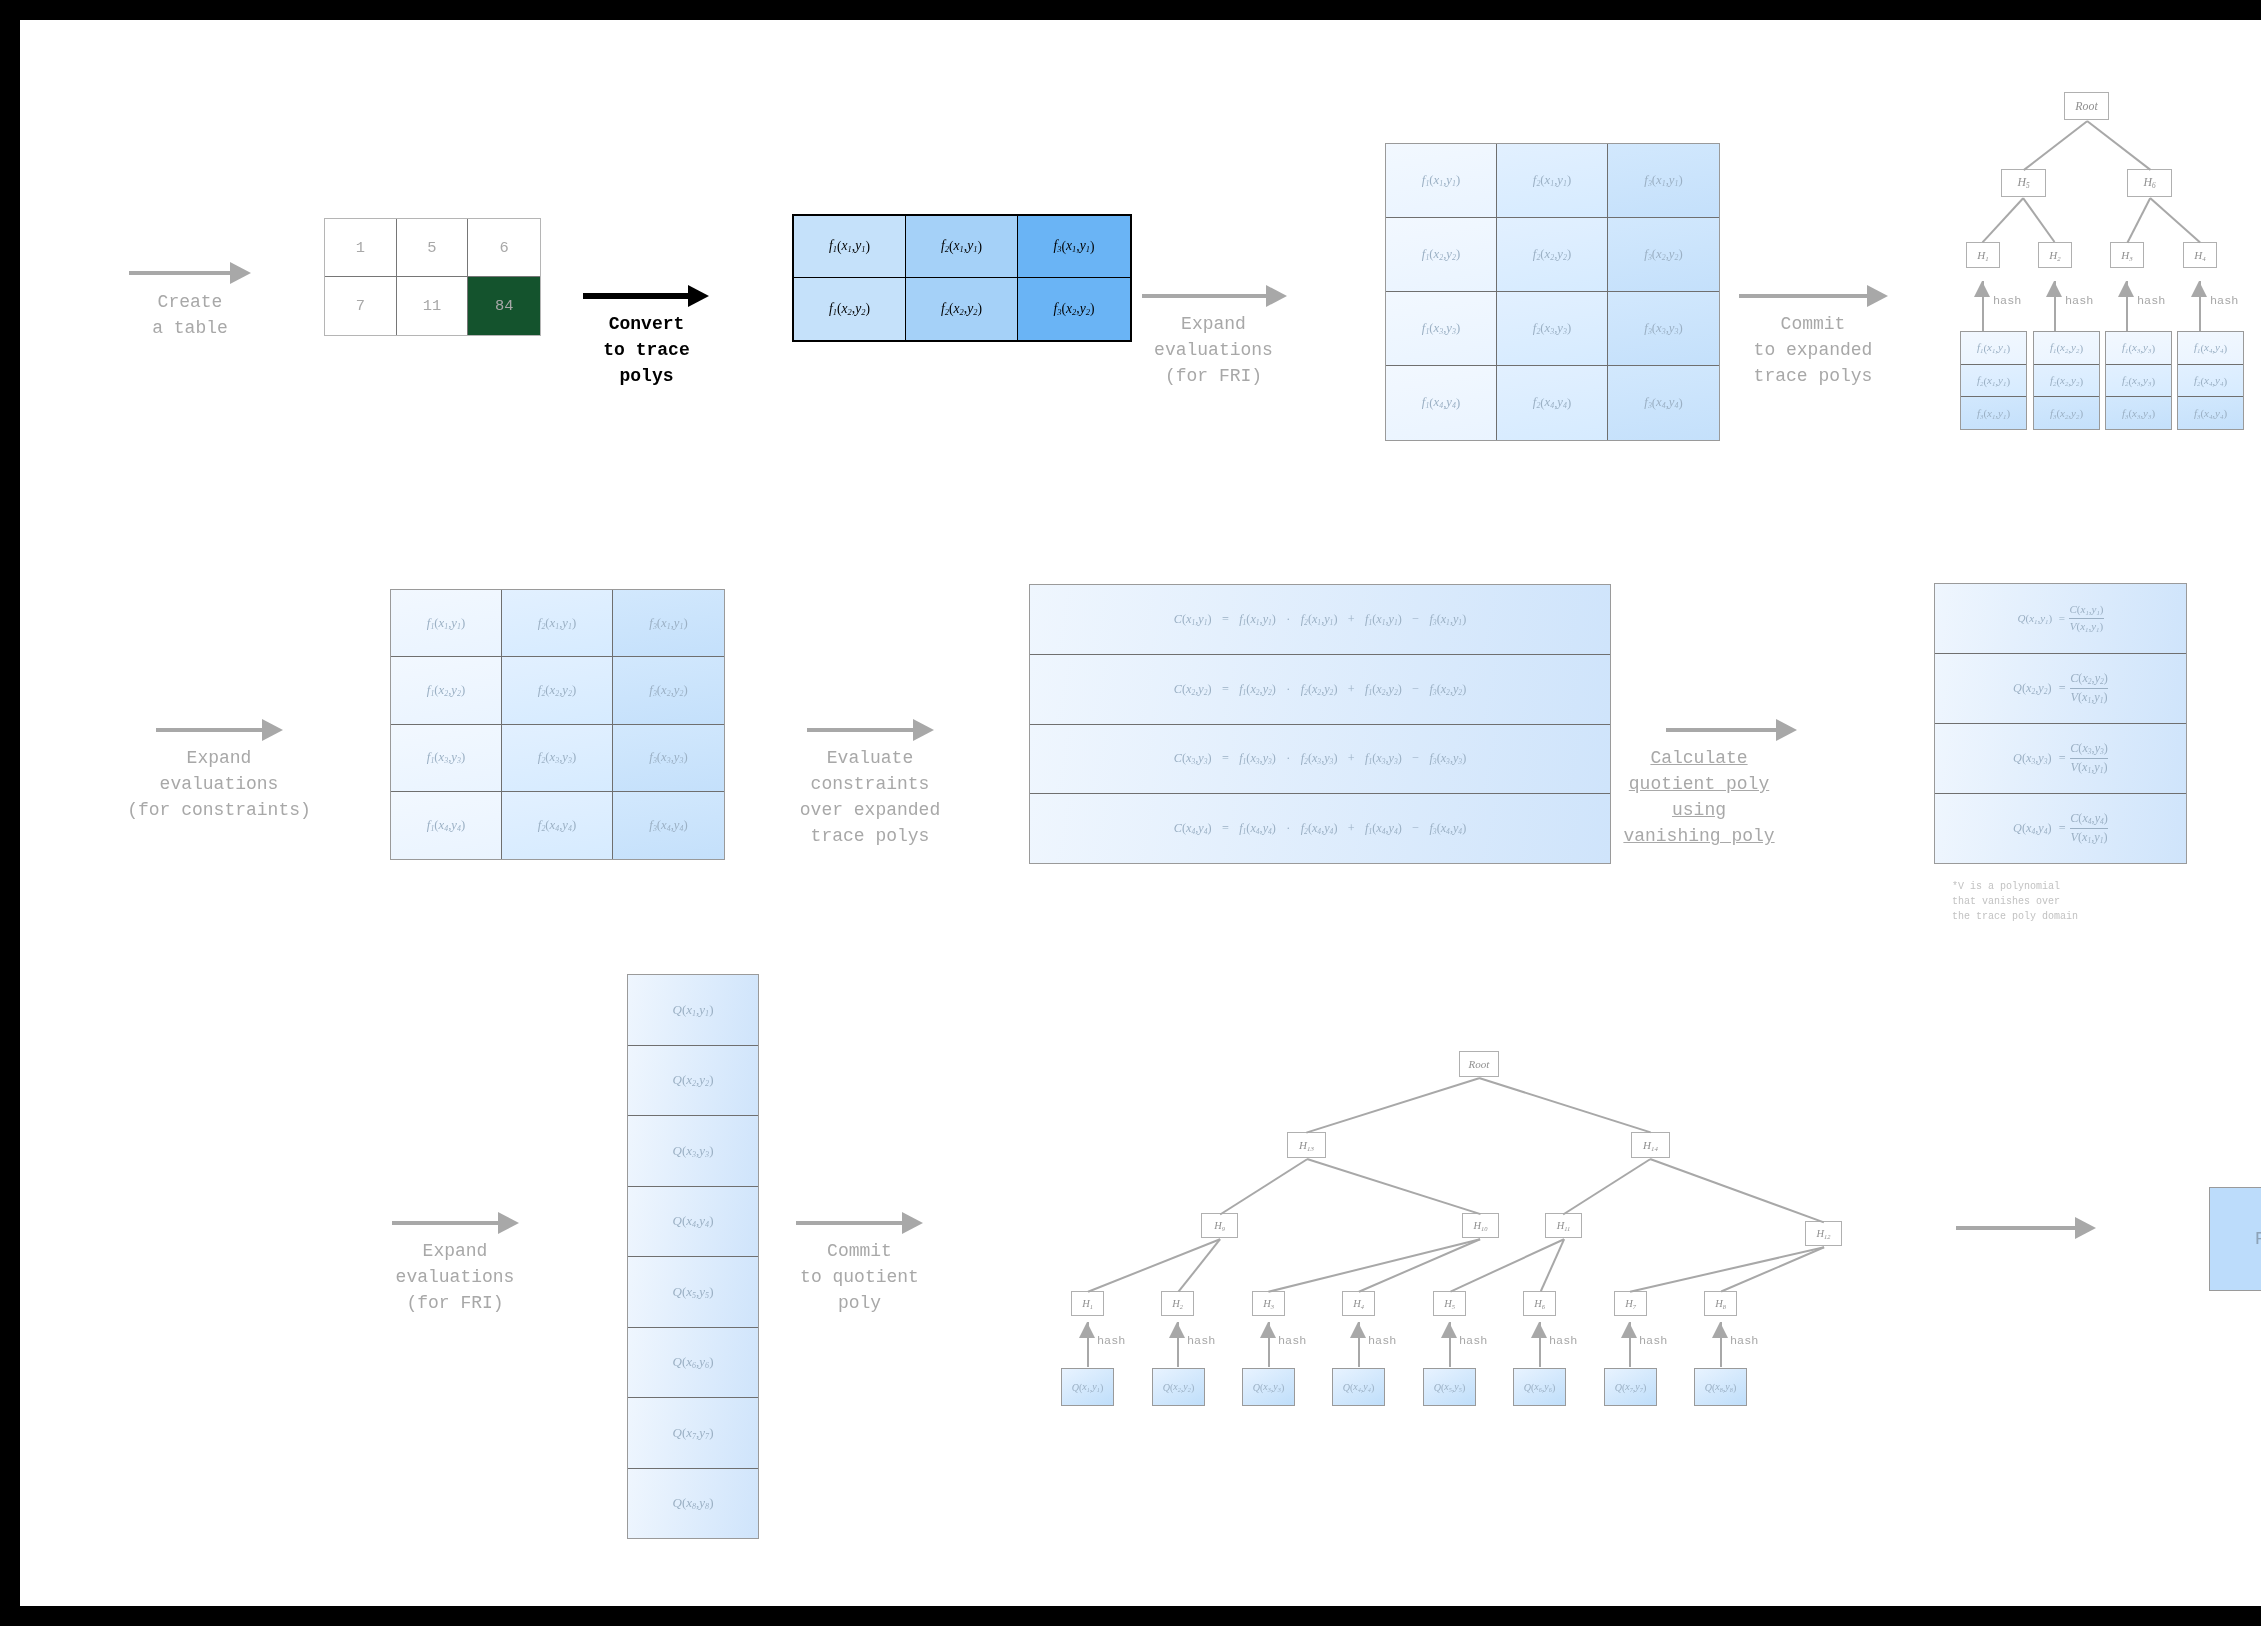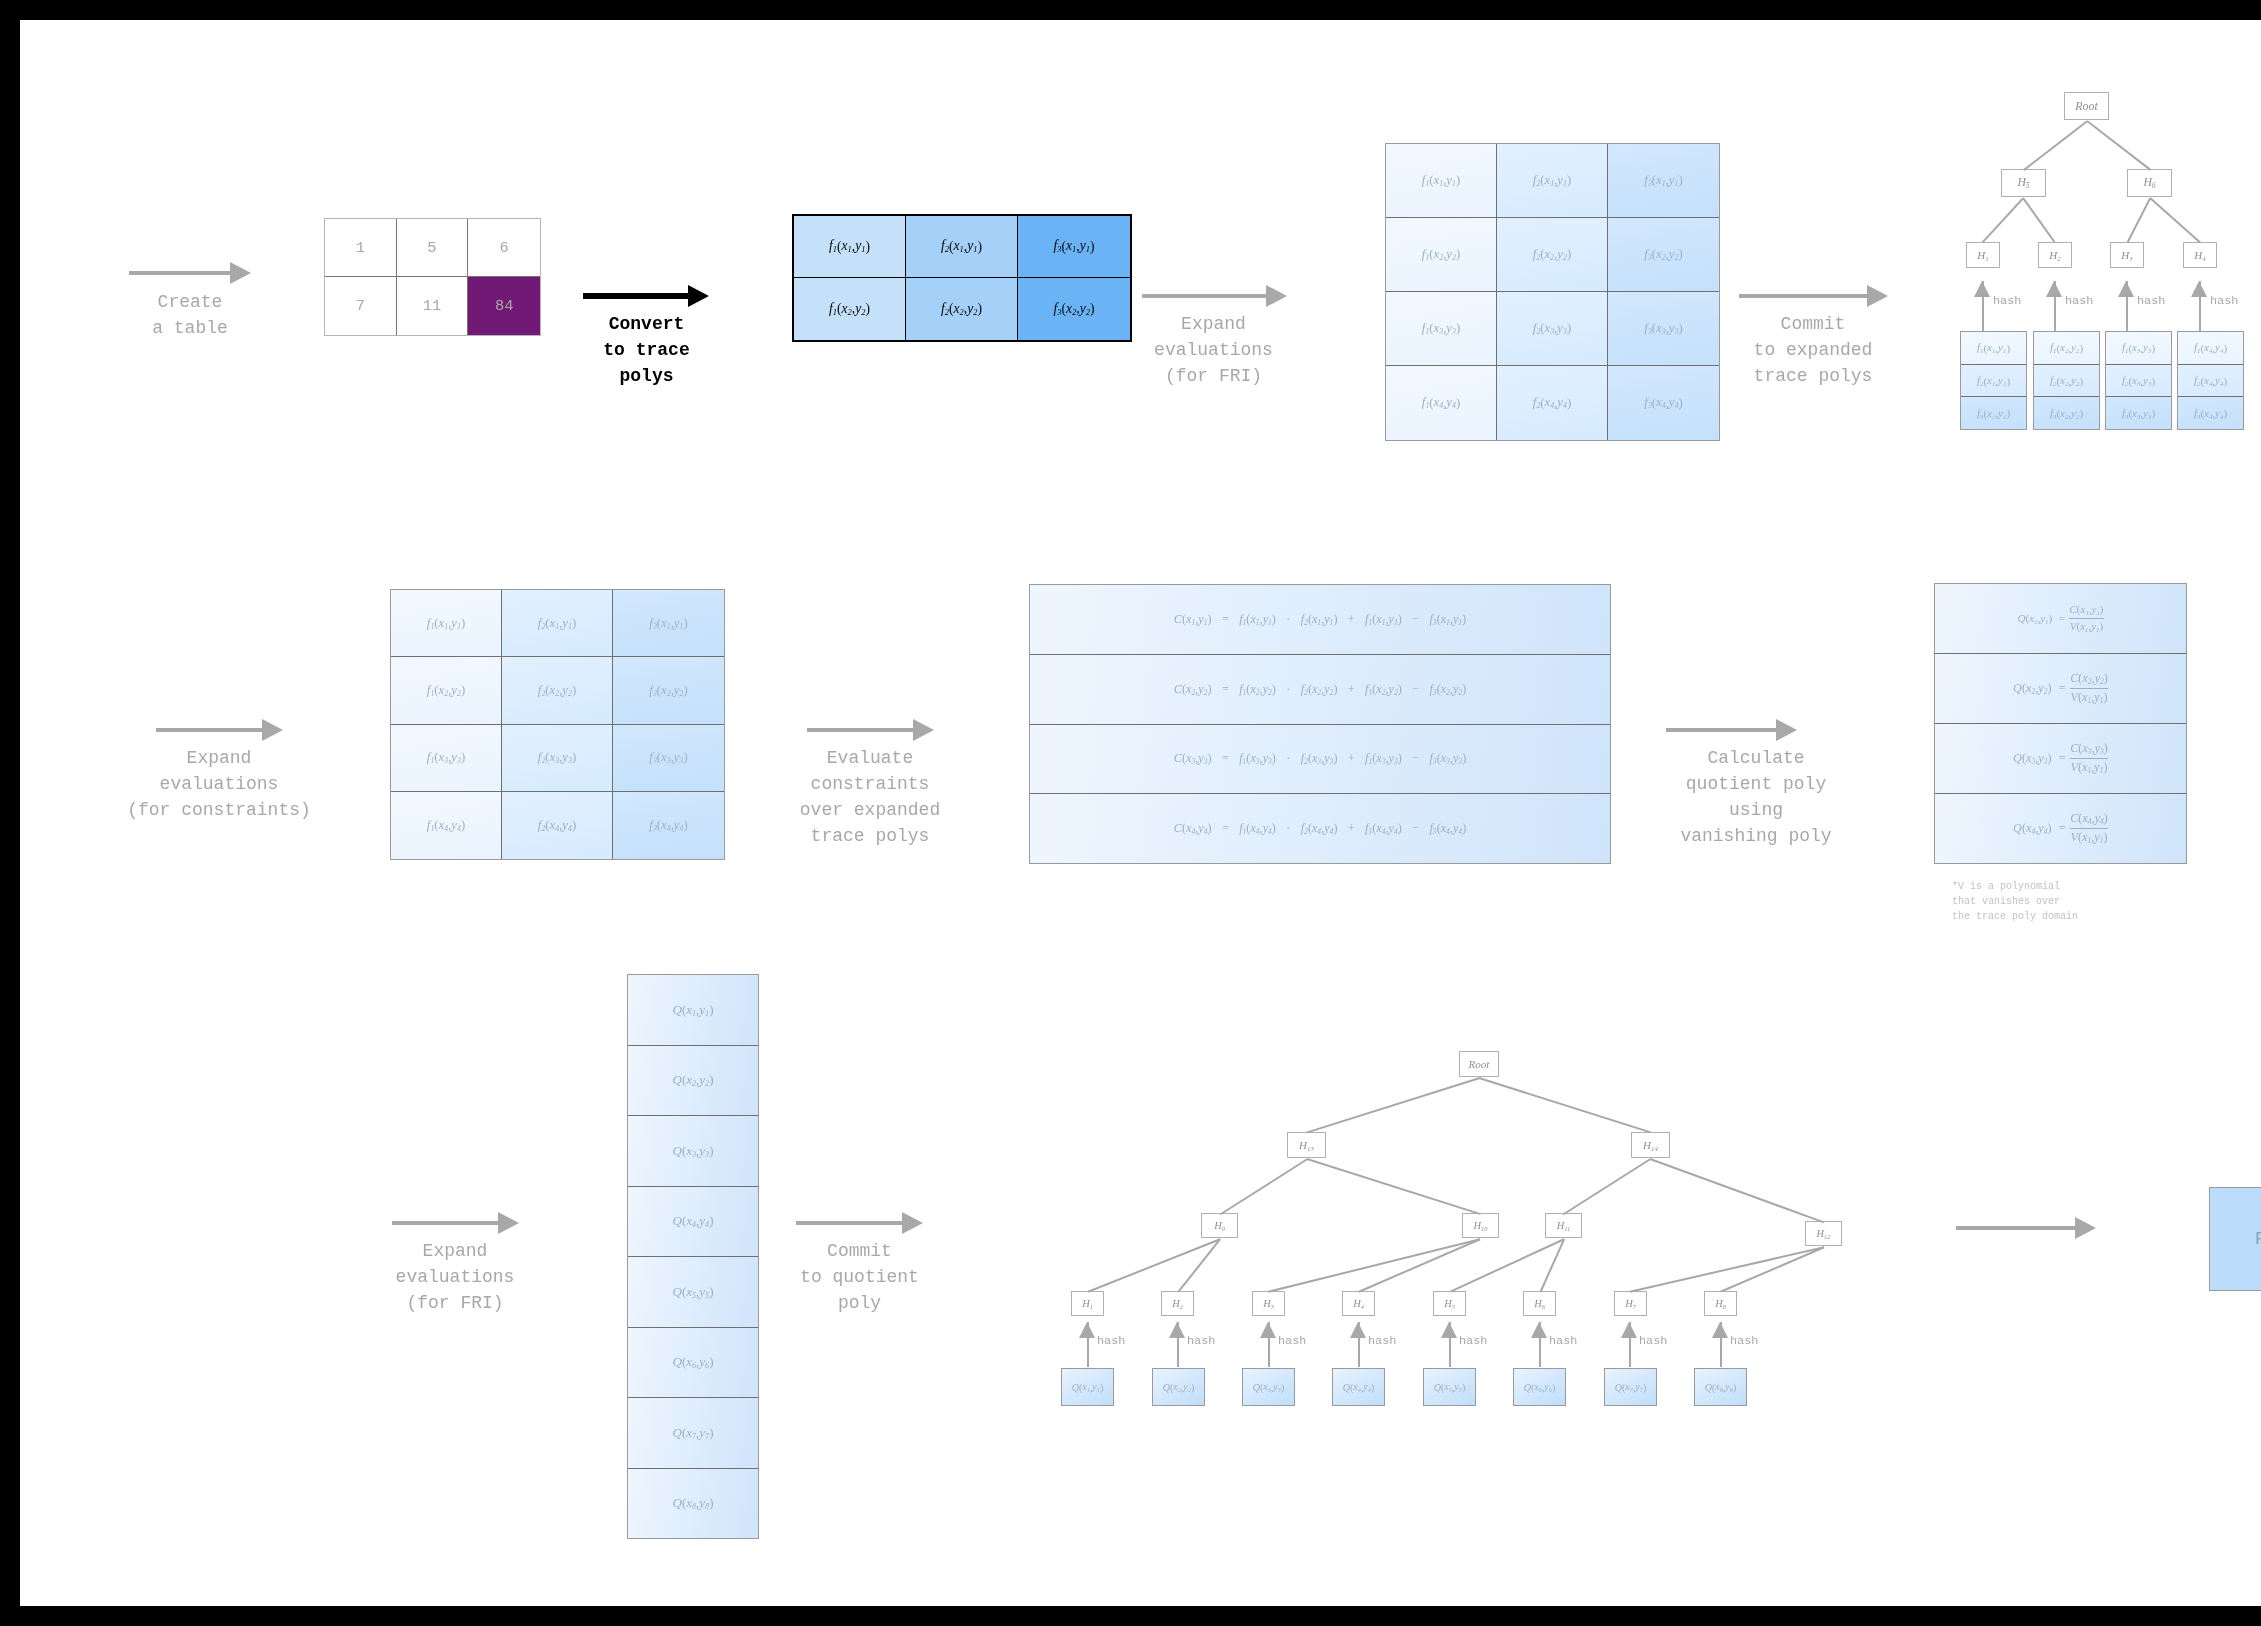--- a/index.html
+++ b/index.html
@@ -126,21 +126,21 @@
       <div class="head" style="left: 101px;"></div>
     </div>
     <div class="arrow-label" style="left: 102px; top: 269px; width: 136px;">Create
 a table</div>
     <div class="tbl" style="left: 304px; top: 198px; width: 217px; height: 118px; grid-template-columns: repeat(3, 1fr); grid-template-rows: repeat(2, 1fr);">
       <div class="cell" style="background: rgb(255, 255, 255);">1</div>
       <div class="cell" style="background: rgb(255, 255, 255);">5</div>
       <div class="cell lastcol" style="background: rgb(255, 255, 255);">6</div>
       <div class="cell lastrow" style="background: rgb(255, 255, 255);">7</div>
       <div class="cell lastrow" style="background: rgb(255, 255, 255);">11</div>
-      <div class="cell lastcol lastrow" style="background: #701a75;">84</div>
+      <div class="cell lastcol lastrow" style="background: #14532d;">84</div>
     </div>
     <div class="arrow" style="left: 563px; top: 276px; width: 127px;">
       <div class="shaft" style="width: 109px; background: rgb(0, 0, 0); height: 5.4px; top: -2.7px;"></div>
       <div class="head" style="left: 105px; border-left-color: rgb(0, 0, 0);"></div>
     </div>
     <div class="arrow-label" style="left: 554px; top: 291px; width: 145px; color: rgb(0, 0, 0); font-weight: bold;">Convert
 to trace
 polys</div>
     <div class="tracetbl" style="left: 772px; top: 194px; width: 340px; height: 128px; grid-template-columns: repeat(3, 1fr); grid-template-rows: repeat(2, 1fr);">
       <div class="tcell" style="background: rgb(197, 225, 250);">
@@ -574,21 +574,21 @@
     <div class="listtbl" style="left: 1009px; top: 564px; width: 582px; height: 280px;">
       <div class="lcell" style="font-size: 12.2px;"><span class="m">C</span><span class="mr">(</span><span class="m">x<sub>1</sub></span><span class="mr">,</span><span class="m">y<sub>1</sub></span><span class="mr">)</span>&nbsp;<span class="mr">&nbsp;=&nbsp;</span>&nbsp;<span class="m">f<sub>1</sub></span><span class="mr">(</span><span class="m">x<sub>1</sub></span><span class="mr">,</span><span class="m">y<sub>1</sub></span><span class="mr">)</span>&nbsp;<span class="mr">&nbsp;·&nbsp;</span>&nbsp;<span class="m">f<sub>2</sub></span><span class="mr">(</span><span class="m">x<sub>1</sub></span><span class="mr">,</span><span class="m">y<sub>1</sub></span><span class="mr">)</span>&nbsp;<span class="mr">&nbsp;+&nbsp;</span>&nbsp;<span class="m">f<sub>1</sub></span><span class="mr">(</span><span class="m">x<sub>1</sub></span><span class="mr">,</span><span class="m">y<sub>1</sub></span><span class="mr">)</span>&nbsp;<span class="mr">&nbsp;−&nbsp;</span>&nbsp;<span class="m">f<sub>3</sub></span><span class="mr">(</span><span class="m">x<sub>1</sub></span><span class="mr">,</span><span class="m">y<sub>1</sub></span><span class="mr">)</span></div>
       <div class="lcell" style="font-size: 12.2px;"><span class="m">C</span><span class="mr">(</span><span class="m">x<sub>2</sub></span><span class="mr">,</span><span class="m">y<sub>2</sub></span><span class="mr">)</span>&nbsp;<span class="mr">&nbsp;=&nbsp;</span>&nbsp;<span class="m">f<sub>1</sub></span><span class="mr">(</span><span class="m">x<sub>2</sub></span><span class="mr">,</span><span class="m">y<sub>2</sub></span><span class="mr">)</span>&nbsp;<span class="mr">&nbsp;·&nbsp;</span>&nbsp;<span class="m">f<sub>2</sub></span><span class="mr">(</span><span class="m">x<sub>2</sub></span><span class="mr">,</span><span class="m">y<sub>2</sub></span><span class="mr">)</span>&nbsp;<span class="mr">&nbsp;+&nbsp;</span>&nbsp;<span class="m">f<sub>1</sub></span><span class="mr">(</span><span class="m">x<sub>2</sub></span><span class="mr">,</span><span class="m">y<sub>2</sub></span><span class="mr">)</span>&nbsp;<span class="mr">&nbsp;−&nbsp;</span>&nbsp;<span class="m">f<sub>3</sub></span><span class="mr">(</span><span class="m">x<sub>2</sub></span><span class="mr">,</span><span class="m">y<sub>2</sub></span><span class="mr">)</span></div>
       <div class="lcell" style="font-size: 12.2px;"><span class="m">C</span><span class="mr">(</span><span class="m">x<sub>3</sub></span><span class="mr">,</span><span class="m">y<sub>3</sub></span><span class="mr">)</span>&nbsp;<span class="mr">&nbsp;=&nbsp;</span>&nbsp;<span class="m">f<sub>1</sub></span><span class="mr">(</span><span class="m">x<sub>3</sub></span><span class="mr">,</span><span class="m">y<sub>3</sub></span><span class="mr">)</span>&nbsp;<span class="mr">&nbsp;·&nbsp;</span>&nbsp;<span class="m">f<sub>2</sub></span><span class="mr">(</span><span class="m">x<sub>3</sub></span><span class="mr">,</span><span class="m">y<sub>3</sub></span><span class="mr">)</span>&nbsp;<span class="mr">&nbsp;+&nbsp;</span>&nbsp;<span class="m">f<sub>1</sub></span><span class="mr">(</span><span class="m">x<sub>3</sub></span><span class="mr">,</span><span class="m">y<sub>3</sub></span><span class="mr">)</span>&nbsp;<span class="mr">&nbsp;−&nbsp;</span>&nbsp;<span class="m">f<sub>3</sub></span><span class="mr">(</span><span class="m">x<sub>3</sub></span><span class="mr">,</span><span class="m">y<sub>3</sub></span><span class="mr">)</span></div>
       <div class="lcell lastrow" style="font-size: 12.2px;"><span class="m">C</span><span class="mr">(</span><span class="m">x<sub>4</sub></span><span class="mr">,</span><span class="m">y<sub>4</sub></span><span class="mr">)</span>&nbsp;<span class="mr">&nbsp;=&nbsp;</span>&nbsp;<span class="m">f<sub>1</sub></span><span class="mr">(</span><span class="m">x<sub>4</sub></span><span class="mr">,</span><span class="m">y<sub>4</sub></span><span class="mr">)</span>&nbsp;<span class="mr">&nbsp;·&nbsp;</span>&nbsp;<span class="m">f<sub>2</sub></span><span class="mr">(</span><span class="m">x<sub>4</sub></span><span class="mr">,</span><span class="m">y<sub>4</sub></span><span class="mr">)</span>&nbsp;<span class="mr">&nbsp;+&nbsp;</span>&nbsp;<span class="m">f<sub>1</sub></span><span class="mr">(</span><span class="m">x<sub>4</sub></span><span class="mr">,</span><span class="m">y<sub>4</sub></span><span class="mr">)</span>&nbsp;<span class="mr">&nbsp;−&nbsp;</span>&nbsp;<span class="m">f<sub>3</sub></span><span class="mr">(</span><span class="m">x<sub>4</sub></span><span class="mr">,</span><span class="m">y<sub>4</sub></span><span class="mr">)</span></div>
     </div>
     <div class="arrow" style="left: 1646px; top: 710px; width: 131px;">
       <div class="shaft" style="width: 113px;"></div>
       <div class="head" style="left: 110px;"></div>
     </div>
-    <div class="arrow-label" style="left: 1632px; top: 725px; width: 208px;">Calculate
+    <div class="arrow-label" style="left: 1575px; top: 725px; width: 208px; text-decoration: underline;">Calculate
 quotient poly
 using
 vanishing poly</div>
     <div class="listtbl" style="left: 1914px; top: 563px; width: 253px; height: 281px;">
       <div class="lcell" style="font-size: 11px;">
         <div style="display: flex; align-items: center; justify-content: center; gap: 4.5px;">
           <span><span class="m">Q</span><span class="mr">(</span><span class="m">x<sub>1</sub></span><span class="mr">,</span><span class="m">y<sub>1</sub></span><span class="mr">)</span> <span class="mr">=</span></span>
           <span style="display: inline-flex; flex-direction: column; align-items: center; line-height: 1.05;">
             <span><span class="m">C</span><span class="mr">(</span><span class="m">x<sub>1</sub></span><span class="mr">,</span><span class="m">y<sub>1</sub></span><span class="mr">)</span></span>
             <span style="display: block; width: 100%; height: 1.4px; background: rgb(155, 176, 196); margin: 1.4px 0px;"></span>

